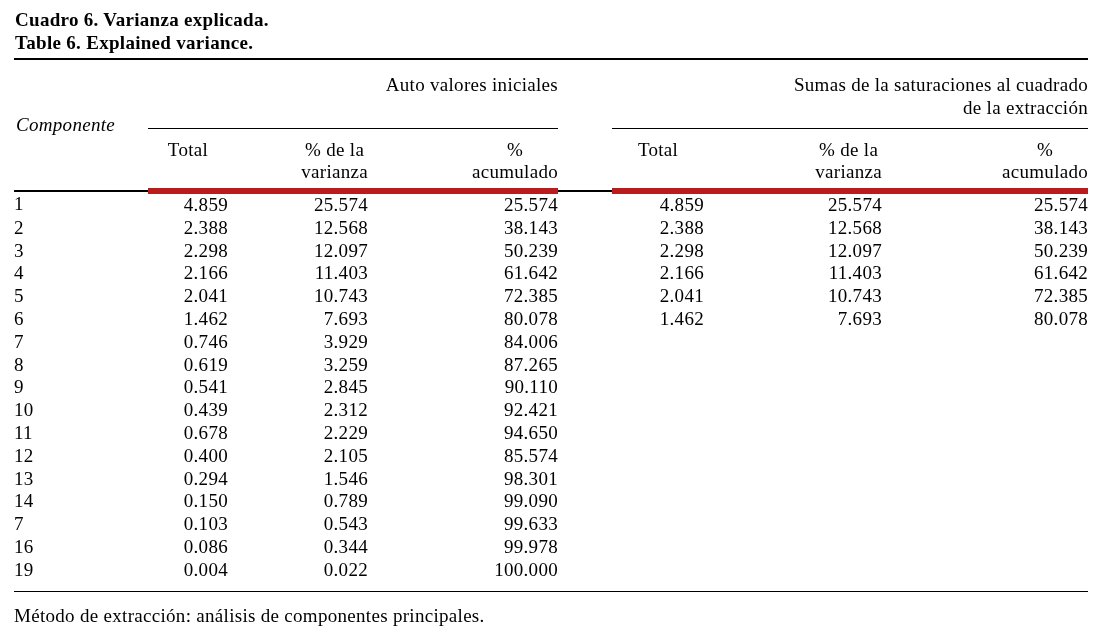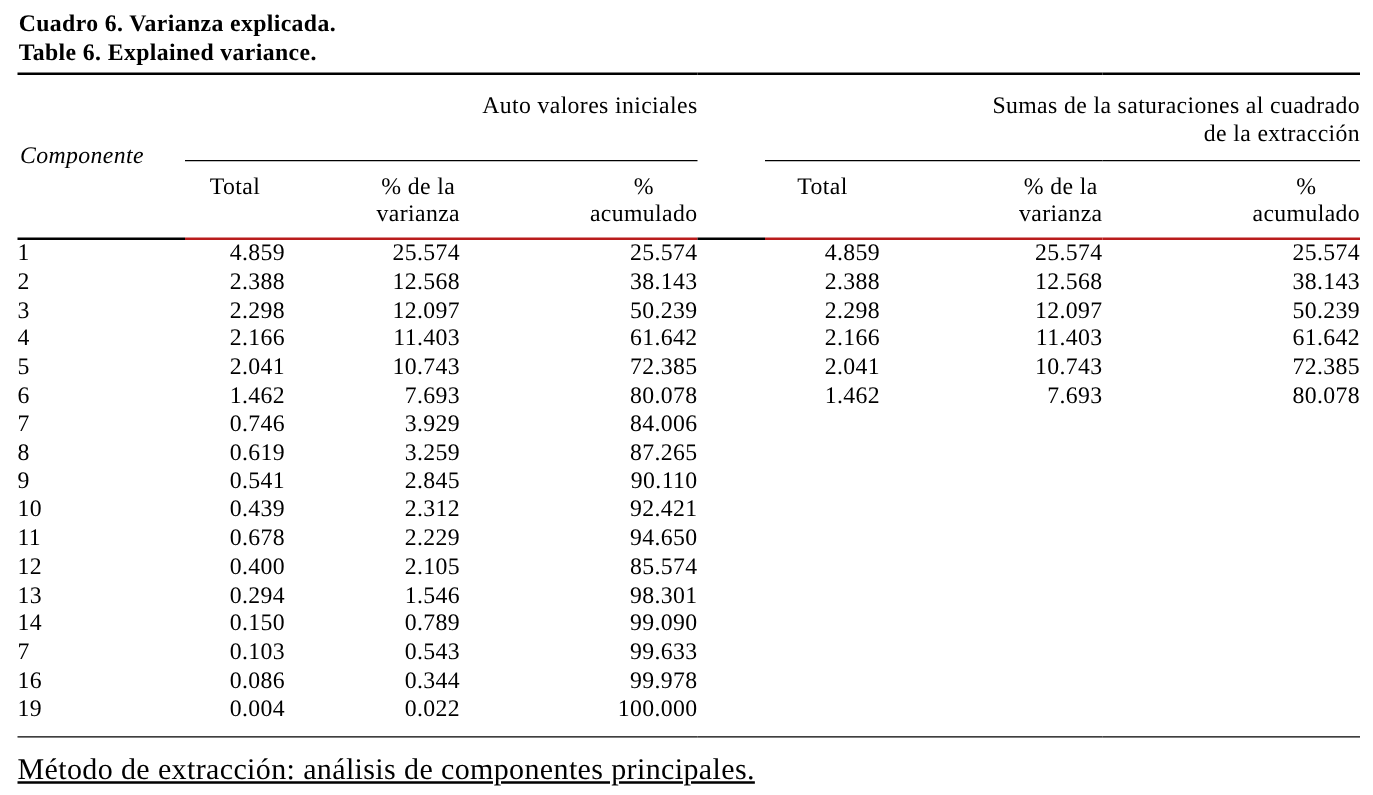--- a/index.html
+++ b/index.html
@@ -52,42 +52,41 @@
   }
   th.spanner {
     text-align: right;
     border-bottom: 1.5px solid #000;
     line-height: 23px;
   }
   tr.colhead-row { height: 63px; }
   tr.colhead-row th {
     vertical-align: top;
     padding-top: 10px;
-    border-bottom: 2px solid #b91c1c;
+    border-bottom: 6px solid #b91c1c;
     line-height: 22px;
   }
   tr.colhead-row th.gapcell { border-bottom: 2px solid #000; }
   th.ch-center { text-align: center; }
   th.ch-right { text-align: right; padding-right: 6px; }
   th.ch-right .stack { display: inline-block; text-align: center; }
   
   tbody td { height: 22.8px; line-height: 22.8px; }
   td.c-comp { text-align: left; padding-left: 2px; }
   td.num { text-align: right; padding-right: 6px; letter-spacing: 0.4px; }
   .gapcell { }
   
   tfoot td {
     height: 9px;
     border-bottom: 1.5px solid #000;
   }
   .footnote {
     margin: 13px 0 0 14px;
-    font-size: 24px;
+    font-size: 19px;
     letter-spacing: 0.3px;
-    text-decoration: underline;
   }
 </style>
 </head>
 <body>
 
 <div class="page">
 
   <div class="title-block">
     <div class="title-line">Cuadro 6. Varianza explicada.</div>
     <div class="title-line">Table 6. Explained variance.</div>

